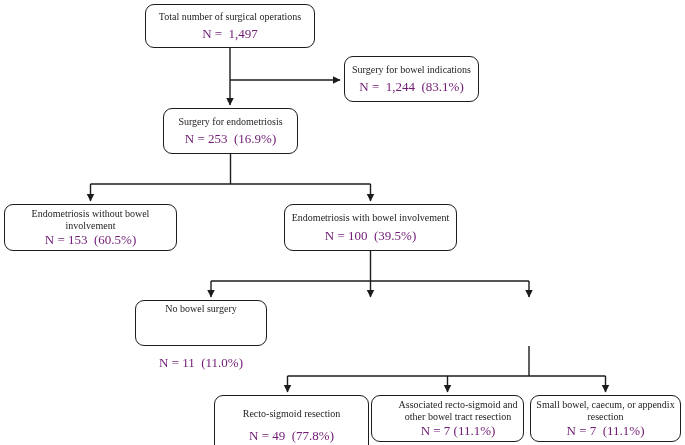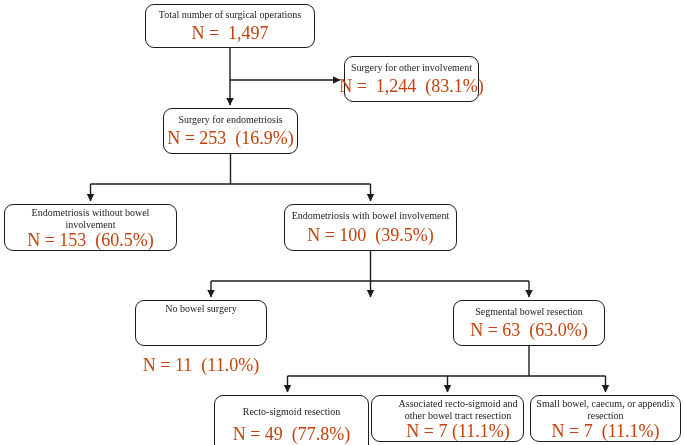--- a/index.html
+++ b/index.html
@@ -35,23 +35,23 @@
     text-align: center;
     padding: 2px 2px;
     font-family: Liberation Serif, serif;
   }
   .node-label {
     font-size: 10px;
     line-height: 1.18;
     color: #1c1c1c;
   }
   .node-value {
-    font-size: 18px;
+    font-size: 13px;
     line-height: 1.05;
-    color: #c2410c;
+    color: #701a75;
     white-space: pre;
   }
   
   .n-total      { left: 145px; top:   4px; width: 170px; height: 44px; }
   .n-other      { left: 344px; top:  56px; width: 135px; height: 46px; }
   .n-endo       { left: 163px; top: 108px; width: 135px; height: 46px; }
   .n-without    { left:   4px; top: 204px; width: 173px; height: 47px; }
   .n-with       { left: 284px; top: 204px; width: 173px; height: 47px; }
   .n-nobowel    { left: 135px; top: 300px; width: 132px; height: 46px; gap: 41px; }
   .n-shaving    { left: 293px; top: 300px; width: 155px; height: 46px; }
@@ -94,21 +94,21 @@
       <line x1="605.5" y1="376" x2="605.5" y2="392" marker-end="url(#arrow)"></line>
     </g>
   </svg>
 
   <div class="node n-total">
     <div class="node-label">Total number of surgical operations</div>
     <div class="node-value">N =  1,497</div>
   </div>
 
   <div class="node n-other">
-    <div class="node-label">Surgery for other involvement</div>
+    <div class="node-label">Surgery for bowel indications</div>
     <div class="node-value">N =  1,244  (83.1%)</div>
   </div>
 
   <div class="node n-endo">
     <div class="node-label">Surgery for endometriosis</div>
     <div class="node-value">N = 253  (16.9%)</div>
   </div>
 
   <div class="node n-without">
     <div class="node-label">Endometriosis without bowel involvement</div>
@@ -119,24 +119,20 @@
     <div class="node-label">Endometriosis with bowel involvement</div>
     <div class="node-value">N = 100  (39.5%)</div>
   </div>
 
   <div class="node n-nobowel">
     <div class="node-label">No bowel surgery</div>
     <div class="node-value">N = 11  (11.0%)</div>
   </div>
 
 
-  <div class="node n-segmental">
-    <div class="node-label">Segmental bowel resection</div>
-    <div class="node-value">N = 63  (63.0%)</div>
-  </div>
 
   <div class="node n-recto">
     <div class="node-label">Recto-sigmoid resection</div>
     <div class="node-value">N = 49  (77.8%)</div>
   </div>
 
   <div class="node n-associated">
     <div class="node-label">Associated recto-sigmoid and other bowel tract resection</div>
     <div class="node-value">N = 7 (11.1%)</div>
   </div>

